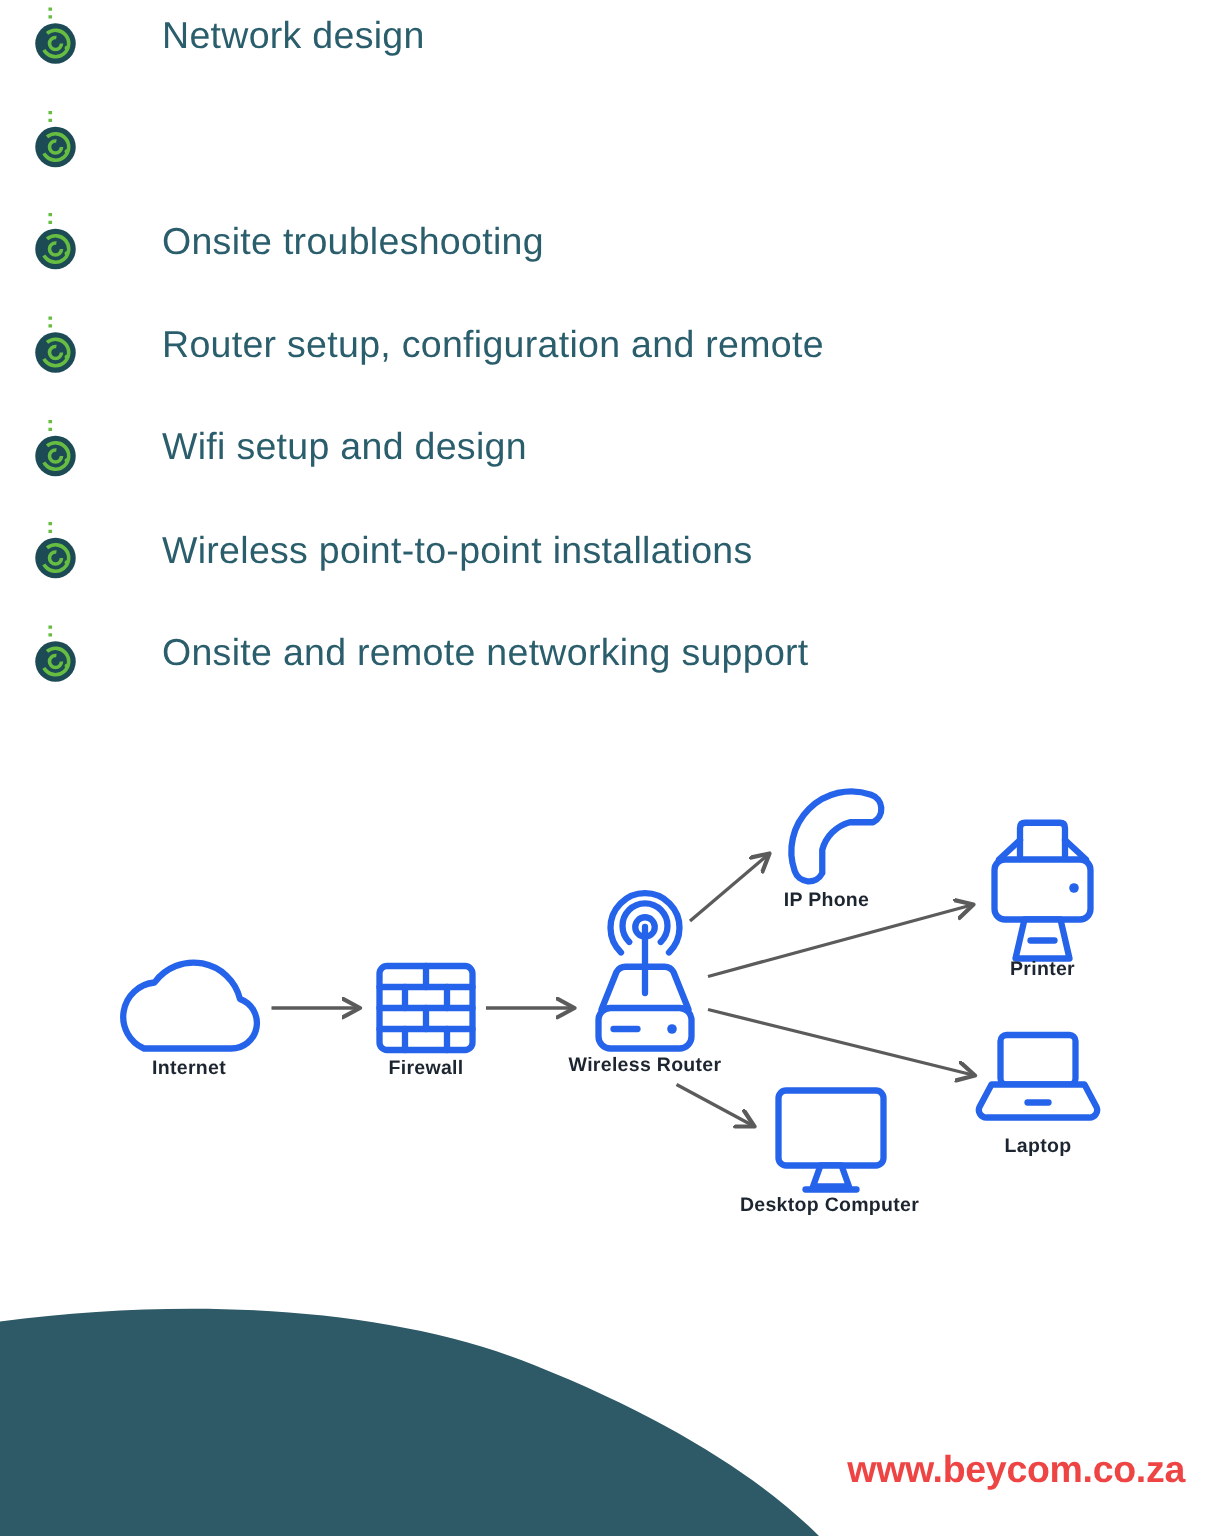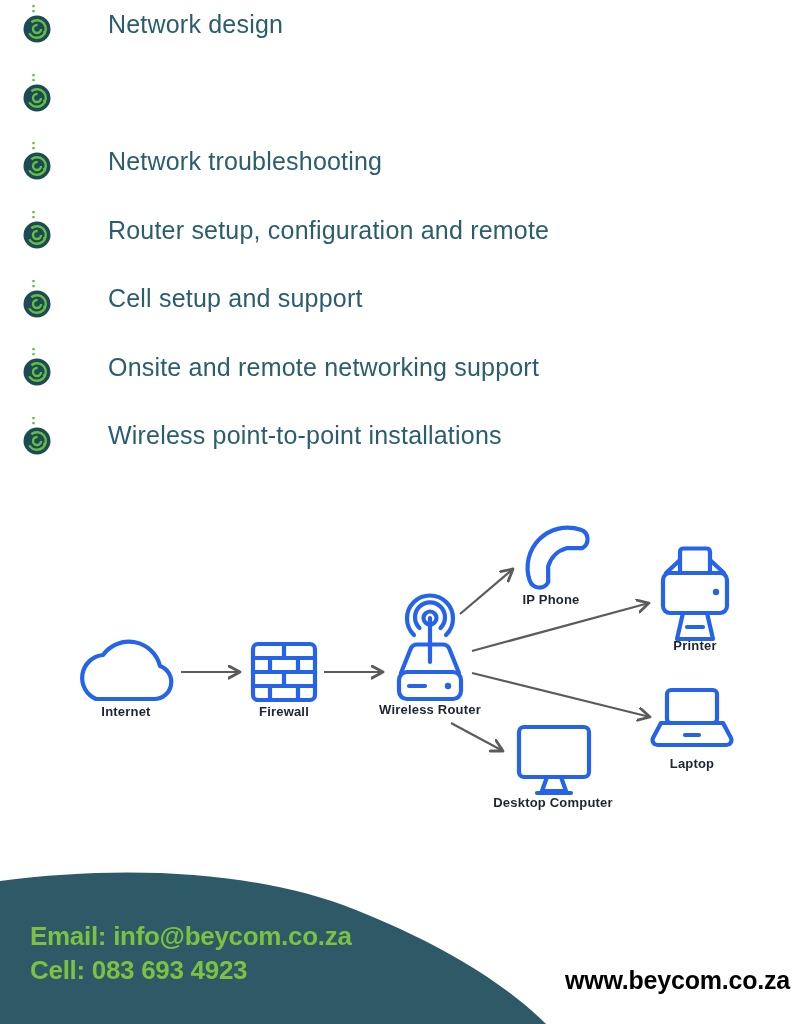--- a/index.html
+++ b/index.html
@@ -17,21 +17,21 @@
   .node   { fill:none; stroke:#2563eb; stroke-width:4.2; stroke-linecap:round; stroke-linejoin:round; }
   .nodeW  { fill:#ffffff; stroke:#2563eb; stroke-width:4.2; stroke-linecap:round; stroke-linejoin:round; }
   .ndot   { fill:#2563eb; stroke:none; }
   .nlabel { font-weight:700; font-size:13px; font-family:"Liberation Sans",sans-serif;
             fill:#1c2530; text-anchor:middle; letter-spacing:0.2px; }
   .arrow  { stroke:#5b5b5b; stroke-width:2.2; fill:none; }
   
   .blob-svg { position:absolute; left:0; bottom:0; width:803px; height:152px; }
   .contact { position:absolute; left:30px; top:919px; color:#7cc142; font-weight:700;
              font-size:26px; line-height:34px; letter-spacing:-0.3px; }
-  .website { position:absolute; right:13px; top:966px; color:#000000; font-weight:700;
+  .website { position:absolute; right:13px; top:966px; color:#ef4444; font-weight:700;
              font-size:25px; letter-spacing:-0.2px; }
 </style>
 </head>
 <body>
 
 <div class="page">
 
   <ul class="services">
     <li>
       <svg class="bullet" viewBox="0 0 30 42">
@@ -53,61 +53,61 @@
         </svg>
     </li>
     <li>
       <svg class="bullet" viewBox="0 0 30 42">
           <line x1="11.5" y1="2" x2="11.5" y2="12" stroke="#66bd41" stroke-width="2.4" stroke-dasharray="2.2 2.9"></line>
           <circle cx="15" cy="26" r="13.5" fill="#1c4a55"></circle>
           <circle cx="15" cy="26" r="8.8" fill="none" stroke="#66bd41" stroke-width="2.4" stroke-dasharray="43 13" transform="rotate(-130 15 26)"></circle>
           <circle cx="15" cy="26" r="4" fill="none" stroke="#66bd41" stroke-width="2.4" stroke-dasharray="19 6.2"></circle>
           <circle cx="22.5" cy="29" r="1.5" fill="#66bd41"></circle>
         </svg>
-      <span class="service-label">Network troubleshooting</span>
+      <span class="service-label">Onsite troubleshooting</span>
     </li>
     <li>
       <svg class="bullet" viewBox="0 0 30 42">
           <line x1="11.5" y1="2" x2="11.5" y2="12" stroke="#66bd41" stroke-width="2.4" stroke-dasharray="2.2 2.9"></line>
           <circle cx="15" cy="26" r="13.5" fill="#1c4a55"></circle>
           <circle cx="15" cy="26" r="8.8" fill="none" stroke="#66bd41" stroke-width="2.4" stroke-dasharray="43 13" transform="rotate(-130 15 26)"></circle>
           <circle cx="15" cy="26" r="4" fill="none" stroke="#66bd41" stroke-width="2.4" stroke-dasharray="19 6.2"></circle>
           <circle cx="22.5" cy="29" r="1.5" fill="#66bd41"></circle>
         </svg>
       <span class="service-label">Router setup, configuration and remote</span>
     </li>
     <li>
       <svg class="bullet" viewBox="0 0 30 42">
           <line x1="11.5" y1="2" x2="11.5" y2="12" stroke="#66bd41" stroke-width="2.4" stroke-dasharray="2.2 2.9"></line>
           <circle cx="15" cy="26" r="13.5" fill="#1c4a55"></circle>
           <circle cx="15" cy="26" r="8.8" fill="none" stroke="#66bd41" stroke-width="2.4" stroke-dasharray="43 13" transform="rotate(-130 15 26)"></circle>
           <circle cx="15" cy="26" r="4" fill="none" stroke="#66bd41" stroke-width="2.4" stroke-dasharray="19 6.2"></circle>
           <circle cx="22.5" cy="29" r="1.5" fill="#66bd41"></circle>
         </svg>
-      <span class="service-label">Cell setup and support</span>
+      <span class="service-label">Wifi setup and design</span>
+    </li>
+    <li>
+      <svg class="bullet" viewBox="0 0 30 42">
+          <line x1="11.5" y1="2" x2="11.5" y2="12" stroke="#66bd41" stroke-width="2.4" stroke-dasharray="2.2 2.9"></line>
+          <circle cx="15" cy="26" r="13.5" fill="#1c4a55"></circle>
+          <circle cx="15" cy="26" r="8.8" fill="none" stroke="#66bd41" stroke-width="2.4" stroke-dasharray="43 13" transform="rotate(-130 15 26)"></circle>
+          <circle cx="15" cy="26" r="4" fill="none" stroke="#66bd41" stroke-width="2.4" stroke-dasharray="19 6.2"></circle>
+          <circle cx="22.5" cy="29" r="1.5" fill="#66bd41"></circle>
+        </svg>
+      <span class="service-label">Wireless point-to-point installations</span>
     </li>
     <li>
       <svg class="bullet" viewBox="0 0 30 42">
           <line x1="11.5" y1="2" x2="11.5" y2="12" stroke="#66bd41" stroke-width="2.4" stroke-dasharray="2.2 2.9"></line>
           <circle cx="15" cy="26" r="13.5" fill="#1c4a55"></circle>
           <circle cx="15" cy="26" r="8.8" fill="none" stroke="#66bd41" stroke-width="2.4" stroke-dasharray="43 13" transform="rotate(-130 15 26)"></circle>
           <circle cx="15" cy="26" r="4" fill="none" stroke="#66bd41" stroke-width="2.4" stroke-dasharray="19 6.2"></circle>
           <circle cx="22.5" cy="29" r="1.5" fill="#66bd41"></circle>
         </svg>
       <span class="service-label">Onsite and remote networking support</span>
-    </li>
-    <li>
-      <svg class="bullet" viewBox="0 0 30 42">
-          <line x1="11.5" y1="2" x2="11.5" y2="12" stroke="#66bd41" stroke-width="2.4" stroke-dasharray="2.2 2.9"></line>
-          <circle cx="15" cy="26" r="13.5" fill="#1c4a55"></circle>
-          <circle cx="15" cy="26" r="8.8" fill="none" stroke="#66bd41" stroke-width="2.4" stroke-dasharray="43 13" transform="rotate(-130 15 26)"></circle>
-          <circle cx="15" cy="26" r="4" fill="none" stroke="#66bd41" stroke-width="2.4" stroke-dasharray="19 6.2"></circle>
-          <circle cx="22.5" cy="29" r="1.5" fill="#66bd41"></circle>
-        </svg>
-      <span class="service-label">Wireless point-to-point installations</span>
     </li>
   </ul>
 
   <svg class="diagram" viewBox="0 500 803 324">
     <defs>
       <marker id="ah" viewBox="0 0 10 10" refX="7" refY="4" markerWidth="8" markerHeight="8" orient="auto">
         <path d="M0.5,0.5 L7,4 L0.5,7.5" fill="none" stroke="#5b5b5b" stroke-width="1.6" stroke-linecap="round" stroke-linejoin="round"></path>
       </marker>
     </defs>
 
@@ -191,20 +191,16 @@
         <line class="node" x1="537" y1="793" x2="571" y2="793" stroke-width="5"></line>
       </g>
       <text class="nlabel" x="553" y="807">Desktop Computer</text>
     </g>
   </svg>
 
   <svg class="blob-svg" viewBox="0 872 803 152" preserveAspectRatio="none">
     <path d="M0 881 C130 864 262 872 356 910 C446 946 508 986 546 1024 L0 1024 Z" fill="#2d5a66"></path>
   </svg>
 
-  <div class="contact">
-    <div>Email: info@beycom.co.za</div>
-    <div>Cell: 083 693 4923</div>
-  </div>
 
   <div class="website">www.beycom.co.za</div>
 
 </div>
 
 </body></html>

